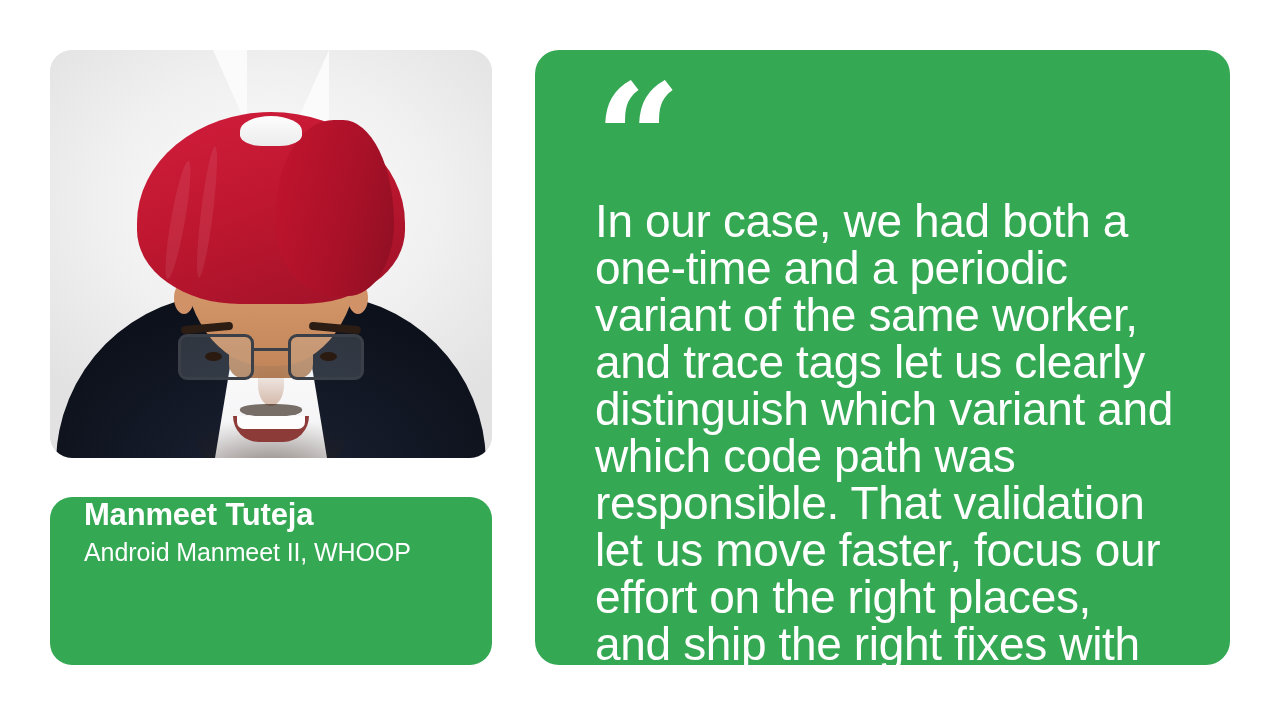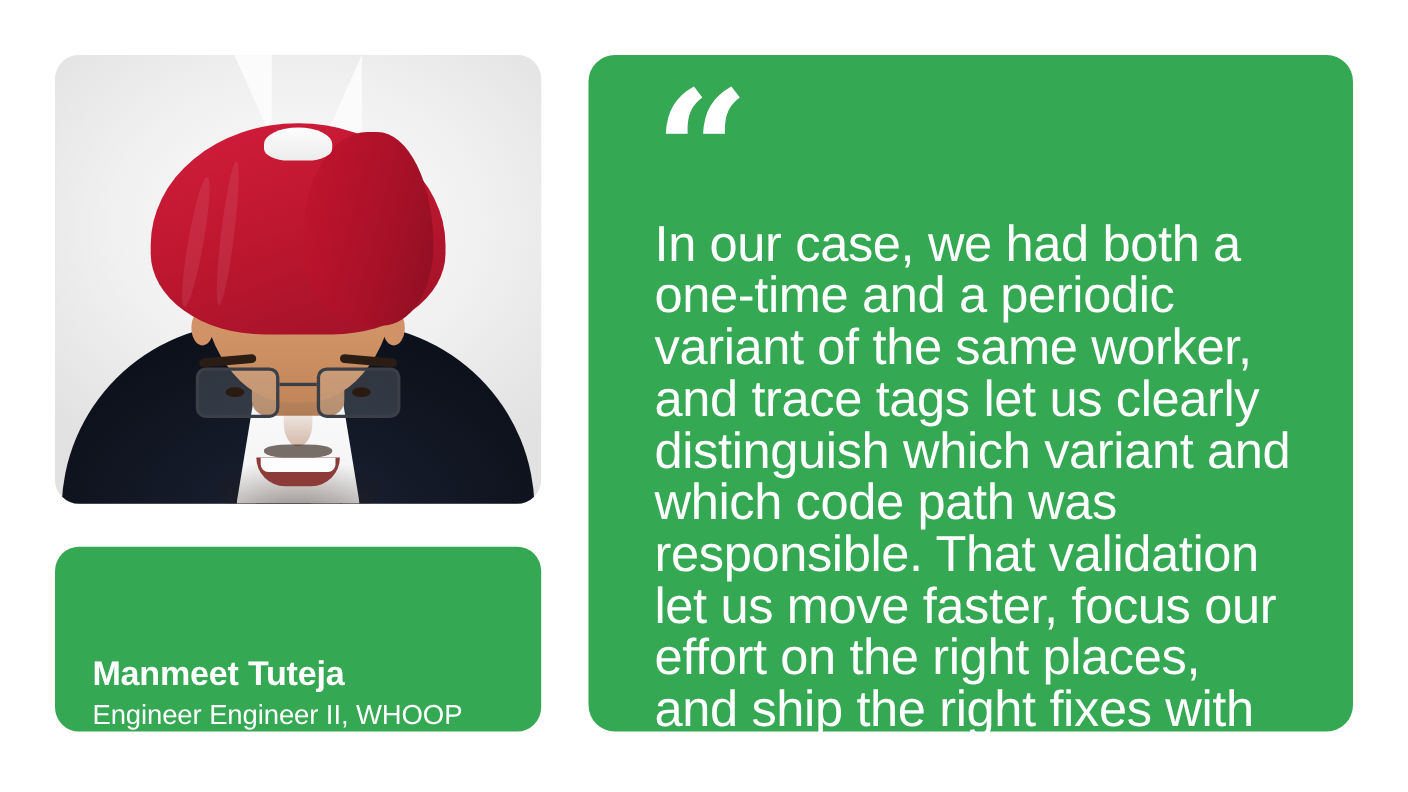--- a/index.html
+++ b/index.html
@@ -191,21 +191,21 @@
 
   
 
   .name-card {
     position:absolute;
     left:50px; top:497px;
     width:442px; height:168px;
     background:#34a853;
     border-radius:22px;
     padding:0 34px;
-    display:flex; flex-direction:column; justify-content:flex-end;
+    display:flex; flex-direction:column; justify-content:flex-start;
   }
   .person-name {
     color:#ffffff;
     font-size:31px;
     font-weight:bold;
     letter-spacing:-0.2px;
     line-height:1.15;
     margin-bottom:4px;
   }
   .person-role {
@@ -289,21 +289,21 @@
         <div class="turban-fold-a"></div>
         <div class="turban-fold-b"></div>
         <div class="turban-fold-c"></div>
       </div>
       <div class="turban-knot"></div>
     </div>
   </div>
 
   <div class="name-card">
     <div class="person-name">Manmeet Tuteja</div>
-    <div class="person-role">Engineer Engineer II, WHOOP</div>
+    <div class="person-role">Android Manmeet II, WHOOP</div>
   </div>
 
   <div class="quote-card">
     <div class="quote-mark">“</div>
     <div class="quote-text">In our case, we had both a one-time and a periodic variant of the same worker, and trace tags let us clearly distinguish which variant and which code path was responsible. That validation let us move faster, focus our effort on the right places, and ship the right fixes with much more certainty.”</div>
   </div>
 
 </div>
 
 </body></html>

